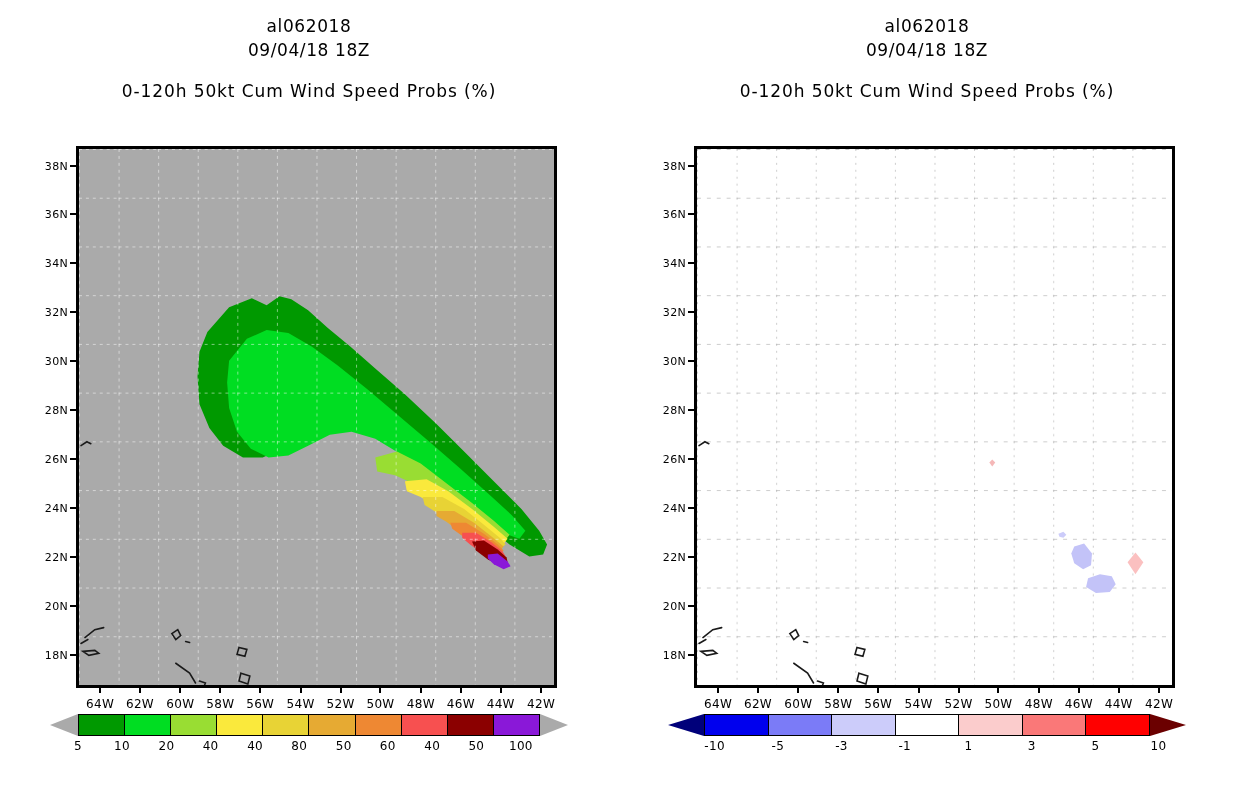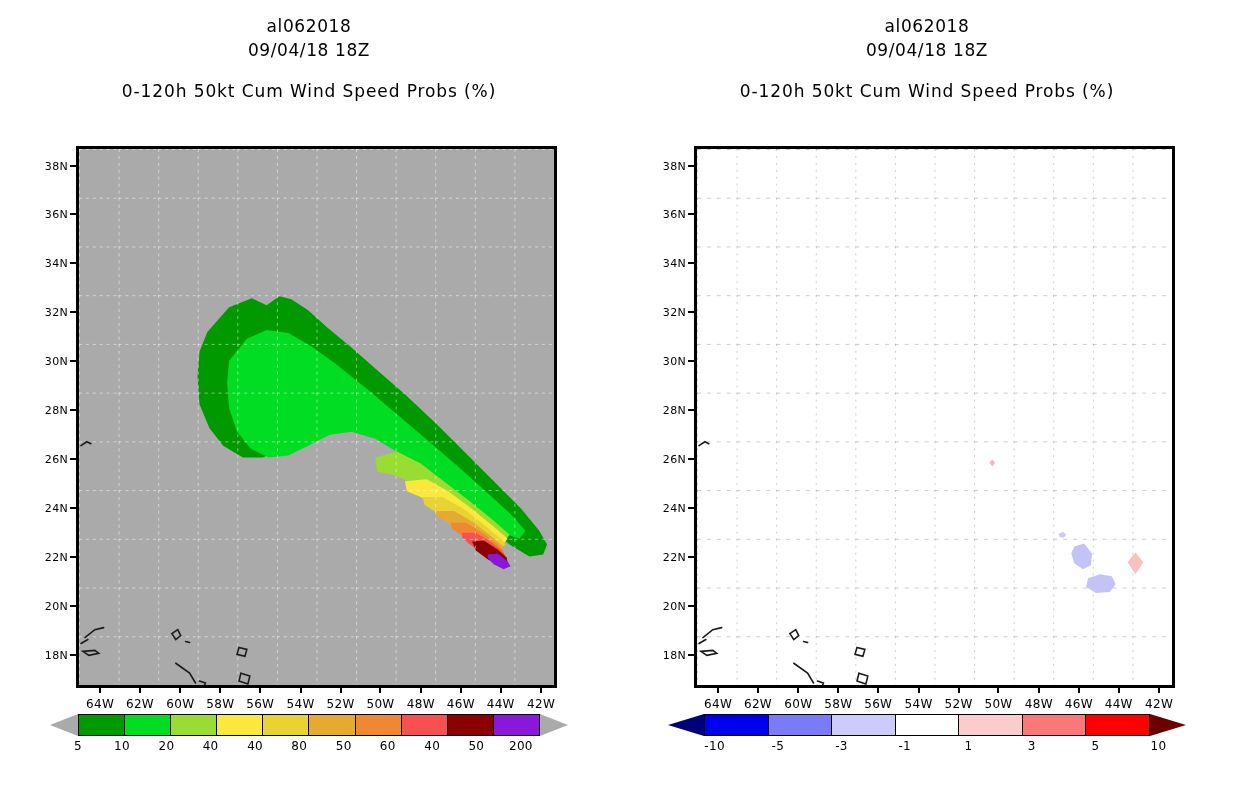--- a/index.html
+++ b/index.html
@@ -317,21 +317,21 @@
         <div class="cbar-tick" style="left:5.4%">5</div>
         <div class="cbar-tick" style="left:13.9%">10</div>
         <div class="cbar-tick" style="left:22.5%">20</div>
         <div class="cbar-tick" style="left:31.0%">40</div>
         <div class="cbar-tick" style="left:39.6%">40</div>
         <div class="cbar-tick" style="left:48.1%">80</div>
         <div class="cbar-tick" style="left:56.7%">50</div>
         <div class="cbar-tick" style="left:65.2%">60</div>
         <div class="cbar-tick" style="left:73.8%">40</div>
         <div class="cbar-tick" style="left:82.3%">50</div>
-        <div class="cbar-tick" style="left:90.9%">200</div>
+        <div class="cbar-tick" style="left:90.9%">100</div>
       </div>
     </div>
   </div>
 
   <div class="panel">
     <div class="titleblock">
       <div class="t-storm">al062018</div>
       <div class="t-date">09/04/18  18Z</div>
       <div class="t-main">0-120h 50kt Cum Wind Speed Probs (%)</div>
     </div>

